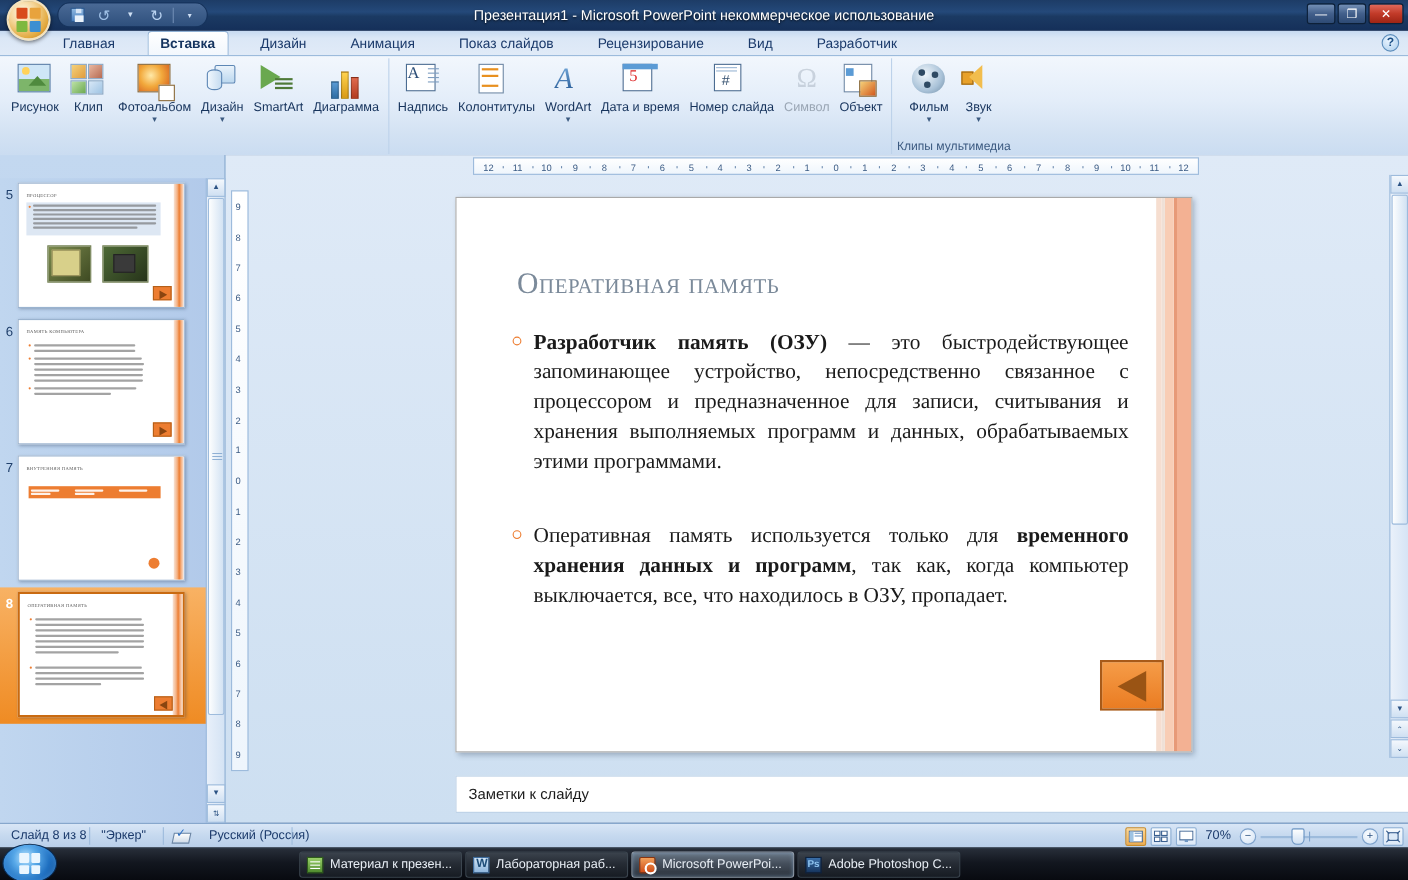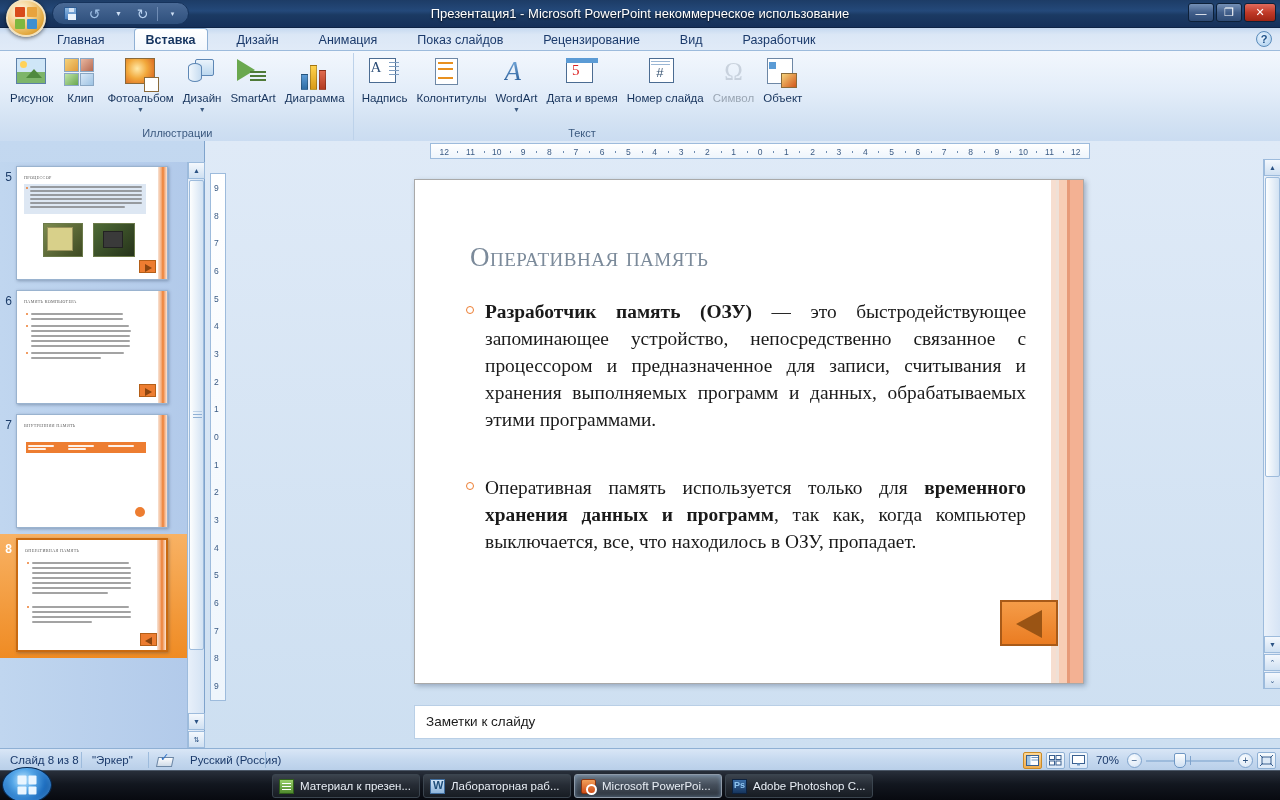--- a/index.html
+++ b/index.html
@@ -437,21 +437,20 @@
               <div class="icn">
                 <div class="i-chart">
                   <i></i>
                   <i></i>
                   <i></i>
                 </div>
               </div>
               <div class="lbl">Диаграмма</div>
             </div>
           </div>
-          <div class="group-title">Иллюстрации</div>
         </div>
         <div class="group">
           <div class="group-body">
             <div class="bigbtn">
               <div class="icn">
                 <div class="i-textbox"></div>
               </div>
               <div class="lbl">Надпись</div>
             </div>
             <div class="bigbtn">
@@ -491,21 +490,43 @@
               </div>
               <div class="lbl">Символ</div>
             </div>
             <div class="bigbtn">
               <div class="icn">
                 <div class="i-obj"></div>
               </div>
               <div class="lbl">Объект</div>
             </div>
           </div>
-          <div class="group-title">Текст</div>
+        </div>
+        <div class="group">
+          <div class="group-body">
+            <div class="bigbtn">
+              <div class="icn">
+                <div class="i-film">
+                  <i style="left:6px;top:5px"></i>
+                  <i style="left:18px;top:7px"></i>
+                  <i style="left:11px;top:16px"></i>
+                </div>
+              </div>
+              <div class="lbl">Фильм</div>
+              <div class="caret">▼</div>
+            </div>
+            <div class="bigbtn">
+              <div class="icn">
+                <div class="i-sound"></div>
+              </div>
+              <div class="lbl">Звук</div>
+              <div class="caret">▼</div>
+            </div>
+          </div>
+          <div class="group-title">Клипы мультимедиа</div>
         </div>
       </div>
   </div>
 
   <div class="main">
 
     <div class="leftpane">
       <div class="thumbs" id="thumb-list">
           <div class="thumb-row">
             <div class="thumb-num">5</div>

